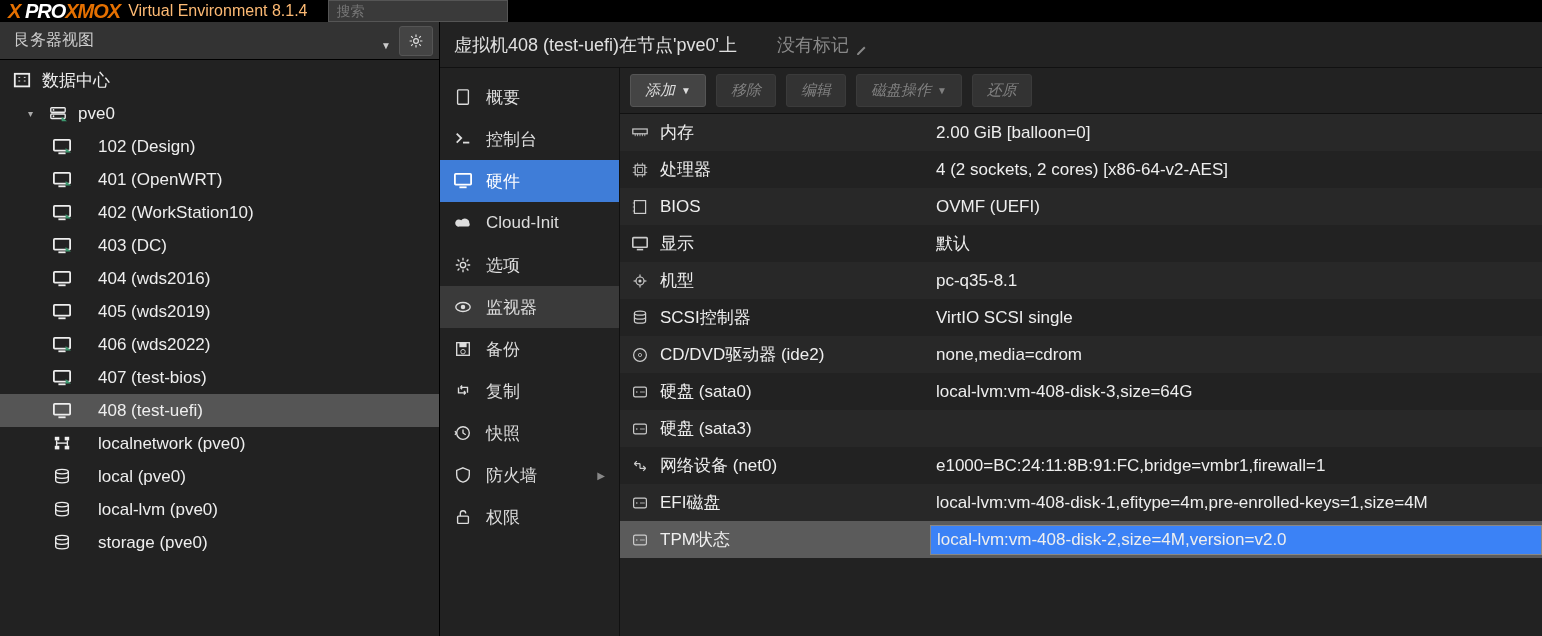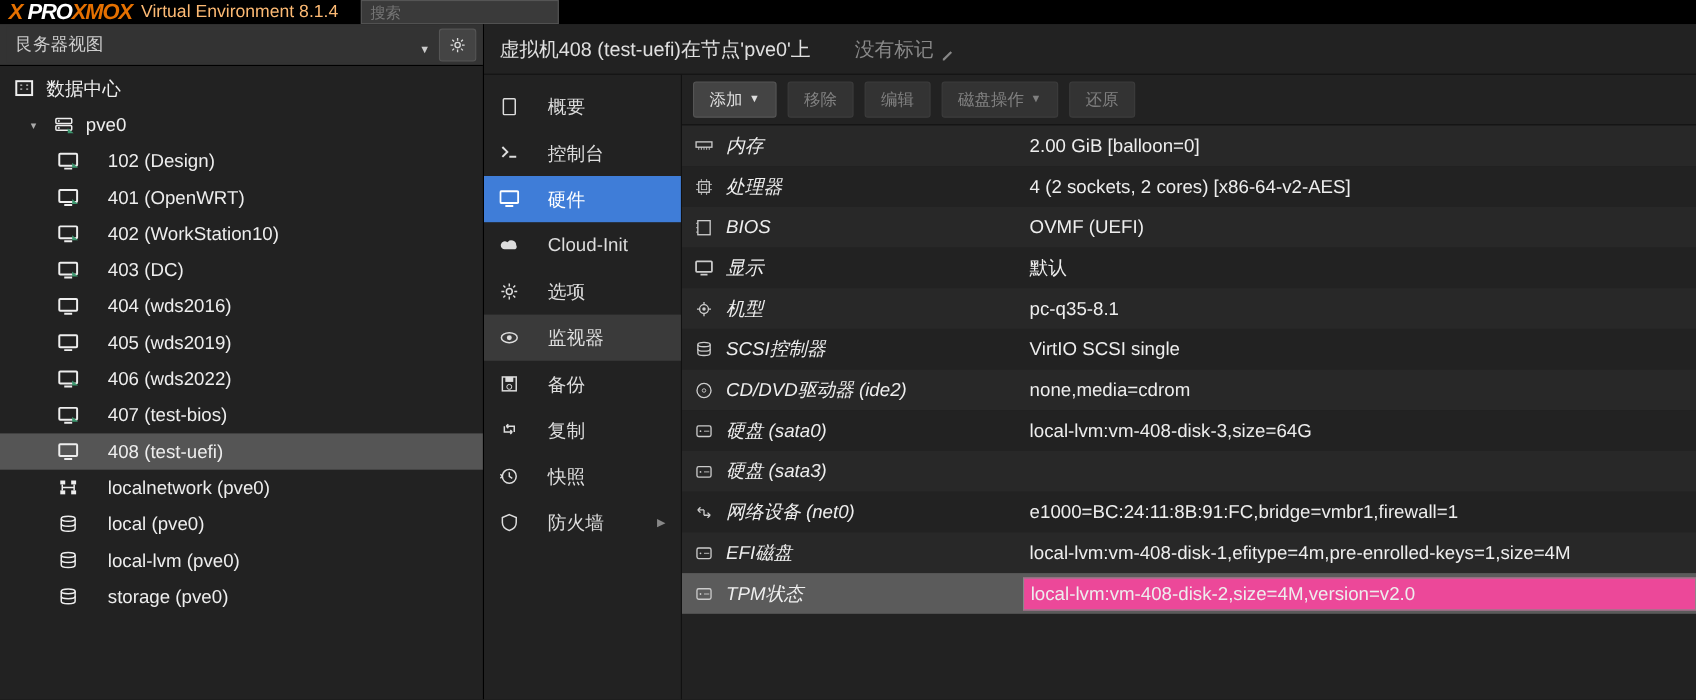--- a/index.html
+++ b/index.html
@@ -164,21 +164,21 @@
   padding-top: 8px;
 }
 .nav-item {
   height: 42px;
   display: flex;
   align-items: center;
   padding: 0 14px;
   cursor: pointer;
   font-size: 17px;
   color: #ddd;
-  gap: 24px;
+  gap: 12px;
 }
 .nav-item.active { background: #3f7dd8; color: #fff; }
 .nav-item.hover-gray { background: #3a3a3a; }
 .nav-icon { width: 20px; display: inline-flex; }
 .nav-expand { margin-left: auto; font-size: 10px; color: #888; }
 
 
 .main {
   flex: 1;
   background: #222;
@@ -197,46 +197,46 @@
   background: #444;
   border: 1px solid #555;
   color: #ddd;
   padding: 6px 14px;
   border-radius: 3px;
   font-size: 15px;
   cursor: pointer;
   display: flex;
   align-items: center;
   gap: 6px;
+  font-style: italic;
 }
 .btn.disabled { opacity: 0.5; cursor: default; }
 
 .hw-list { flex: 1; overflow-y: auto; }
 .hw-row {
   display: flex;
   align-items: center;
   height: 37px;
   font-size: 17px;
   cursor: pointer;
 }
 .hw-row:nth-child(odd) { background: #282828; }
 .hw-row:nth-child(even) { background: #222; }
 .hw-row.selected { background: #5b5b5b; }
-.hw-row.selected .hw-val { border: 1px solid #888; background: #ec4899; }
+.hw-row.selected .hw-val { border: 1px solid #888; background: #3b82f6; }
 .hw-icon {
   width: 40px;
   display: inline-flex;
   justify-content: center;
   color: #ccc;
 }
 .hw-icon svg { width: 18px; height: 16px; }
 .hw-label {
   width: 270px;
   color: #eee;
-  font-style: italic;
 }
 .hw-val {
   flex: 1;
   color: #eee;
   padding: 4px 6px;
 }
 
 .chev-down { font-size: 10px; }
 </style>
 </head>
@@ -619,20 +619,28 @@
           </div>
           <div class="nav-item">
             <span class="nav-icon">
               <svg viewBox="0 0 20 20" width="18" height="18">
                 <use href="#i-shield"></use>
               </svg>
             </span>
             <span>防火墙</span>
             <span class="nav-expand">▶</span>
           </div>
+          <div class="nav-item">
+            <span class="nav-icon">
+              <svg viewBox="0 0 20 20" width="18" height="18">
+                <use href="#i-unlock"></use>
+              </svg>
+            </span>
+            <span>权限</span>
+          </div>
         </div>
       <div class="main">
         <div class="toolbar">
           <div class="btn">
               <span>添加</span>
               <span class="chev-down">▼</span>
             </div>
           <div class="btn disabled">移除</div>
           <div class="btn disabled">编辑</div>
           <div class="btn disabled">

